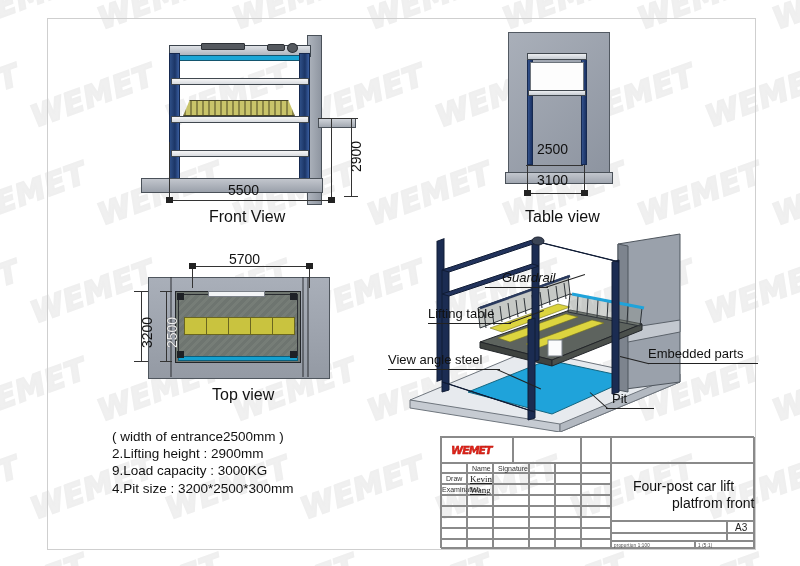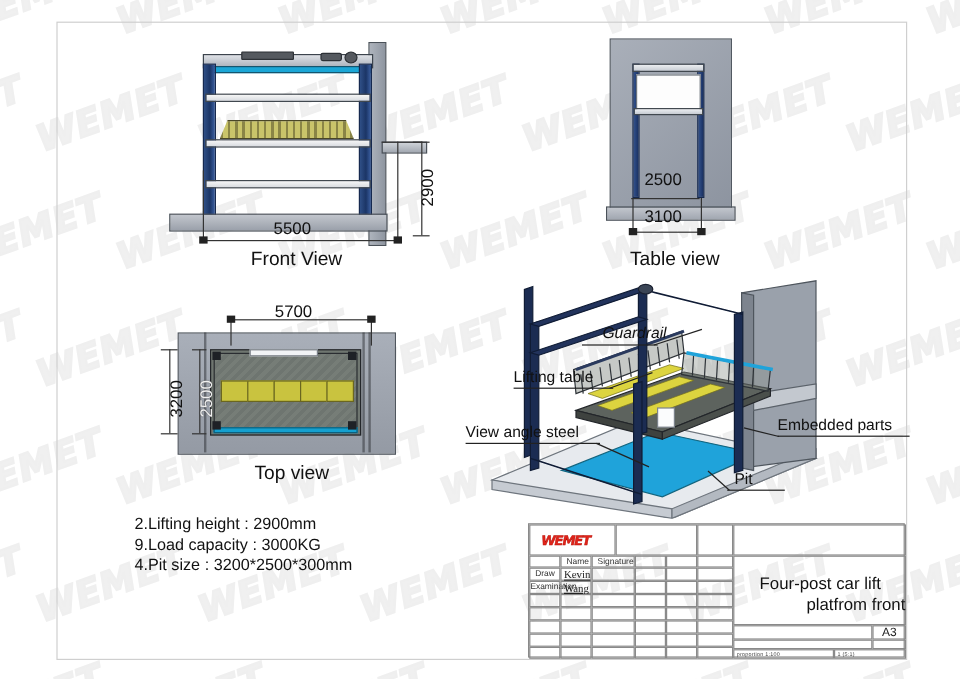--- a/index.html
+++ b/index.html
@@ -356,20 +356,21 @@
 
   <div class="lbl callout" style="left:648px;top:346px;">Embedded parts</div>
   <div class="leader" style="left:648px;top:363px;width:110px;"></div>
   <div class="leader" style="left:620px;top:356px;width:30px;transform:rotate(14deg);transform-origin:left center;"></div>
 
   <div class="lbl callout" style="left:612px;top:391px;">Pit</div>
   <div class="leader" style="left:606px;top:408px;width:48px;"></div>
   <div class="leader" style="left:590px;top:392px;width:24px;transform:rotate(42deg);transform-origin:left center;"></div>
 
   <div id="tech">
+    <div>  ( width of entrance2500mm )</div>
     <div>2.Lifting height : 2900mm</div>
     <div>9.Load capacity : 3000KG</div>
     <div>4.Pit size : 3200*2500*300mm</div>
   </div>
 
   <div id="titleblock">
 
     <div class="cell" style="left:0px;top:0px;width:72px;height:26px;"></div>
     <div id="logo" style="left:10px;top:7px;">WEMET</div>
 

